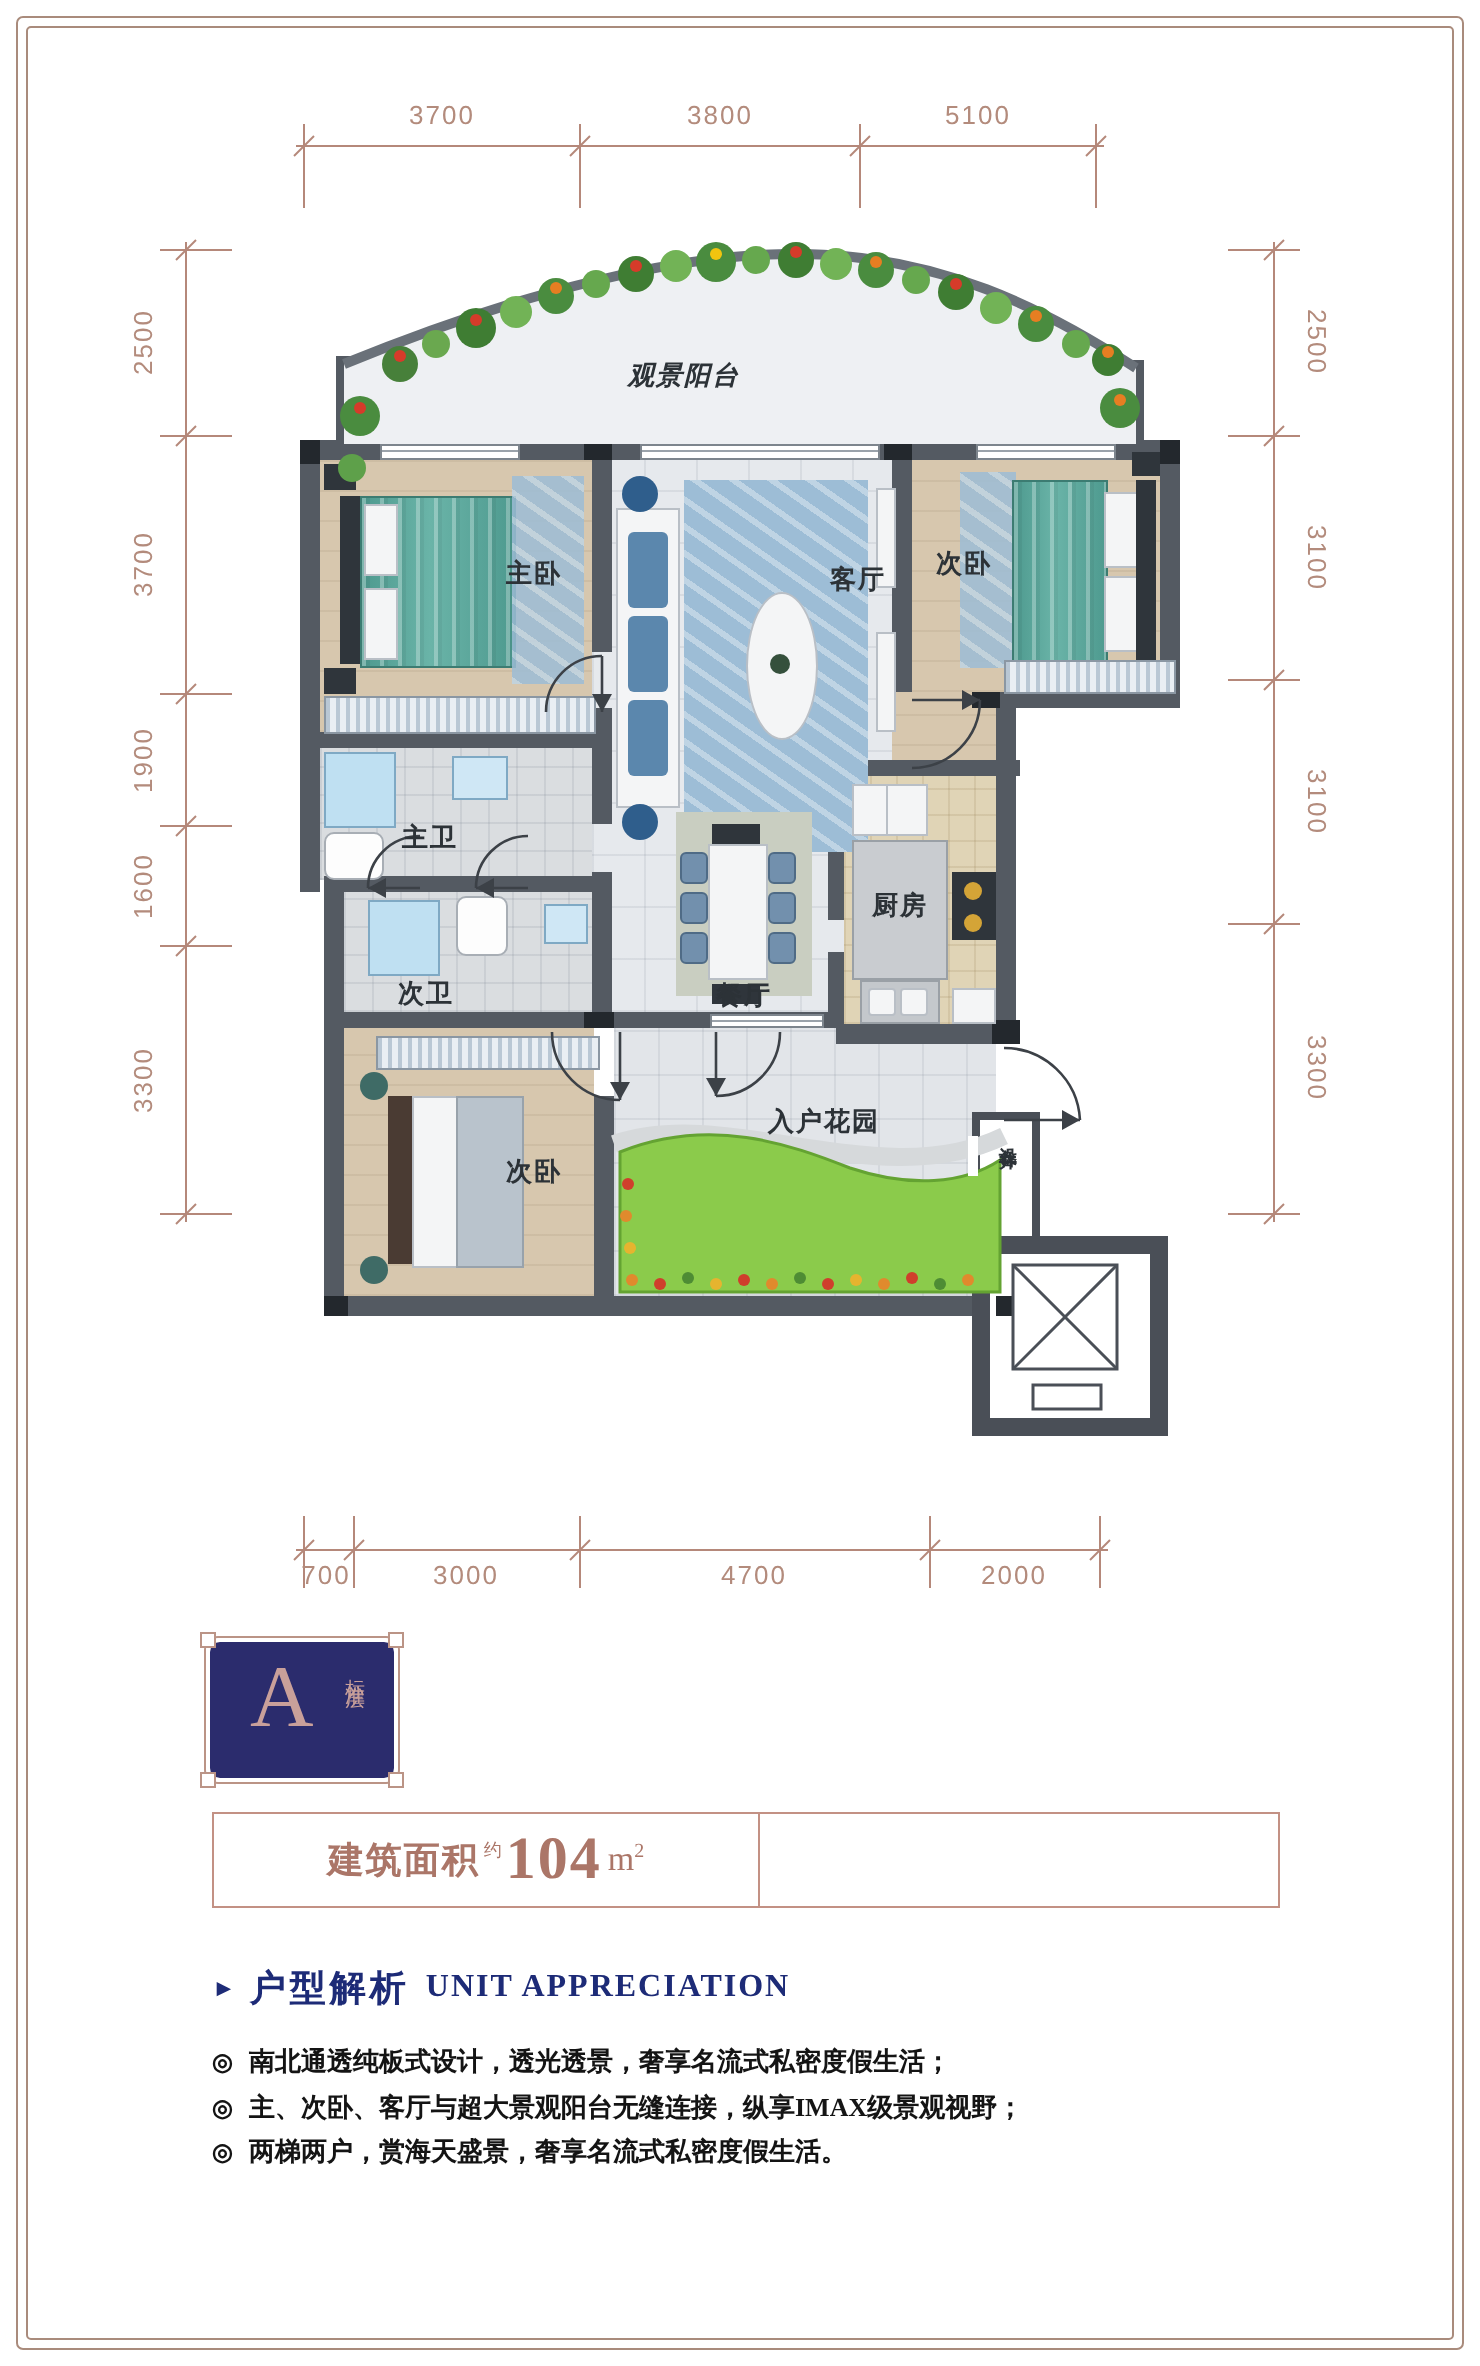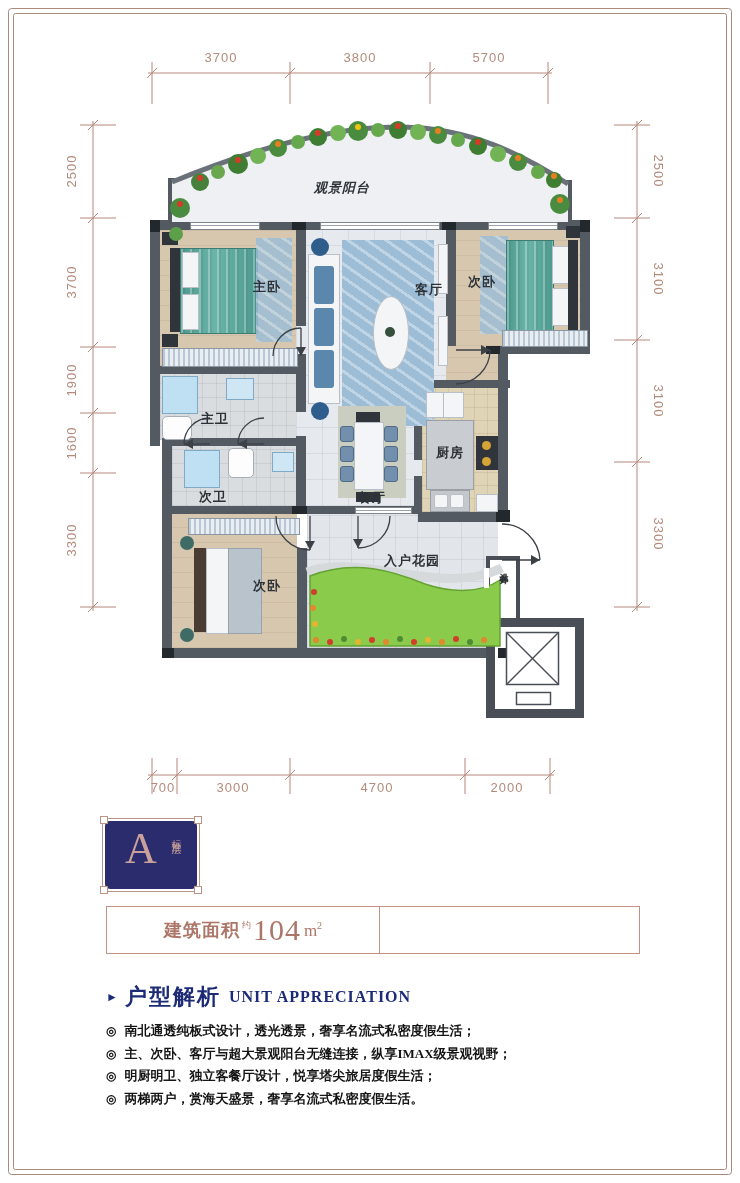--- a/index.html
+++ b/index.html
@@ -44,27 +44,27 @@
   #badge .notch{position:absolute;width:6px;height:6px;background:#fff;border:1px solid #bb9486;z-index:2;}
   #badge .A{position:absolute;left:22px;top:4px;font-size:44px;color:#c9a09a;font-weight:400;}
   #badge .sub{position:absolute;right:16px;top:12px;writing-mode:vertical-rl;font-size:10px;color:#c9a09a;letter-spacing:3px;}
   
   #areabar{position:absolute;left:106px;top:906px;width:532px;height:46px;border:1px solid #c39184;display:flex;}
   #areabar .cell-l{flex:0 0 272px;border-right:1px solid #c39184;display:flex;align-items:center;justify-content:center;color:#ab7668;}
   #areabar .cell-r{flex:1;display:flex;align-items:center;justify-content:center;color:#ab7668;
     font-size:18px;font-weight:700;letter-spacing:3px;}
   #areabar .lab{font-size:18px;font-weight:700;letter-spacing:1px;}
   #areabar .approx{font-size:9px;margin:0 2px 10px 2px;}
-  #areabar .val{font-size:30px;font-weight:400;letter-spacing:1px;}
+  #areabar .val{font-size:30px;font-weight:700;letter-spacing:1px;}
   #areabar .unit{font-size:17px;margin-left:3px;}
   #areabar .unit sup{font-size:10px;}
   
   #sec-head{position:absolute;left:106px;top:982px;display:flex;align-items:center;color:#1d2b77;}
   #sec-head .arr{font-size:12px;margin-right:7px;}
-  #sec-head .cn{font-size:22px;font-weight:700;letter-spacing:2px;margin-right:8px;}
+  #sec-head .cn{font-size:18px;font-weight:700;letter-spacing:2px;margin-right:8px;}
   #sec-head .en{font-size:16px;font-weight:700;letter-spacing:1px;}
   #features{position:absolute;left:106px;top:1022px;width:540px;list-style:none;margin:0;padding:0;}
   #features li{height:22.6px;font-size:13px;font-weight:700;color:#141414;white-space:nowrap;}
   #features .b{margin-right:8px;font-size:12px;}
 </style>
 </head>
 <body>
 
 <div id="stage">
 
@@ -120,21 +120,21 @@
       <line x1="147" y1="780" x2="157" y2="770"></line>
         <line x1="172" y1="780" x2="182" y2="770"></line>
       <line x1="285" y1="780" x2="295" y2="770"></line>
         <line x1="460" y1="780" x2="470" y2="770"></line>
       <line x1="545" y1="780" x2="555" y2="770"></line>
     </g>
   </svg>
 
   <span class="dim" style="left:191px;top:50px;">3700</span>
   <span class="dim" style="left:330px;top:50px;">3800</span>
-  <span class="dim" style="left:459px;top:50px;">5700</span>
+  <span class="dim" style="left:459px;top:50px;">5100</span>
   <span class="dim rotL" style="left:42px;top:163px;">2500</span>
   <span class="dim rotL" style="left:42px;top:274px;">3700</span>
   <span class="dim rotL" style="left:42px;top:372px;">1900</span>
   <span class="dim rotL" style="left:42px;top:435px;">1600</span>
   <span class="dim rotL" style="left:42px;top:532px;">3300</span>
   <span class="dim rotR" style="left:628px;top:163px;">2500</span>
   <span class="dim rotR" style="left:628px;top:271px;">3100</span>
   <span class="dim rotR" style="left:628px;top:393px;">3100</span>
   <span class="dim rotR" style="left:628px;top:526px;">3300</span>
   <span class="dim" style="left:133px;top:780px;">700</span>
@@ -396,17 +396,16 @@
 
   <div id="sec-head">
     <span class="arr">►</span>
     <span class="cn">户型解析</span>
     <span class="en">UNIT APPRECIATION</span>
   </div>
 
   <ul id="features">
     <li><span class="b">◎</span><span>南北通透纯板式设计，透光透景，奢享名流式私密度假生活；</span></li>
     <li><span class="b">◎</span><span>主、次卧、客厅与超大景观阳台无缝连接，纵享IMAX级景观视野；</span></li>
-    <li><span class="b">◎</span><span>明厨明卫、独立客餐厅设计，悦享塔尖旅居度假生活；</span></li>
     <li><span class="b">◎</span><span>两梯两户，赏海天盛景，奢享名流式私密度假生活。</span></li>
   </ul>
 
 </div>
 
 </body></html>

